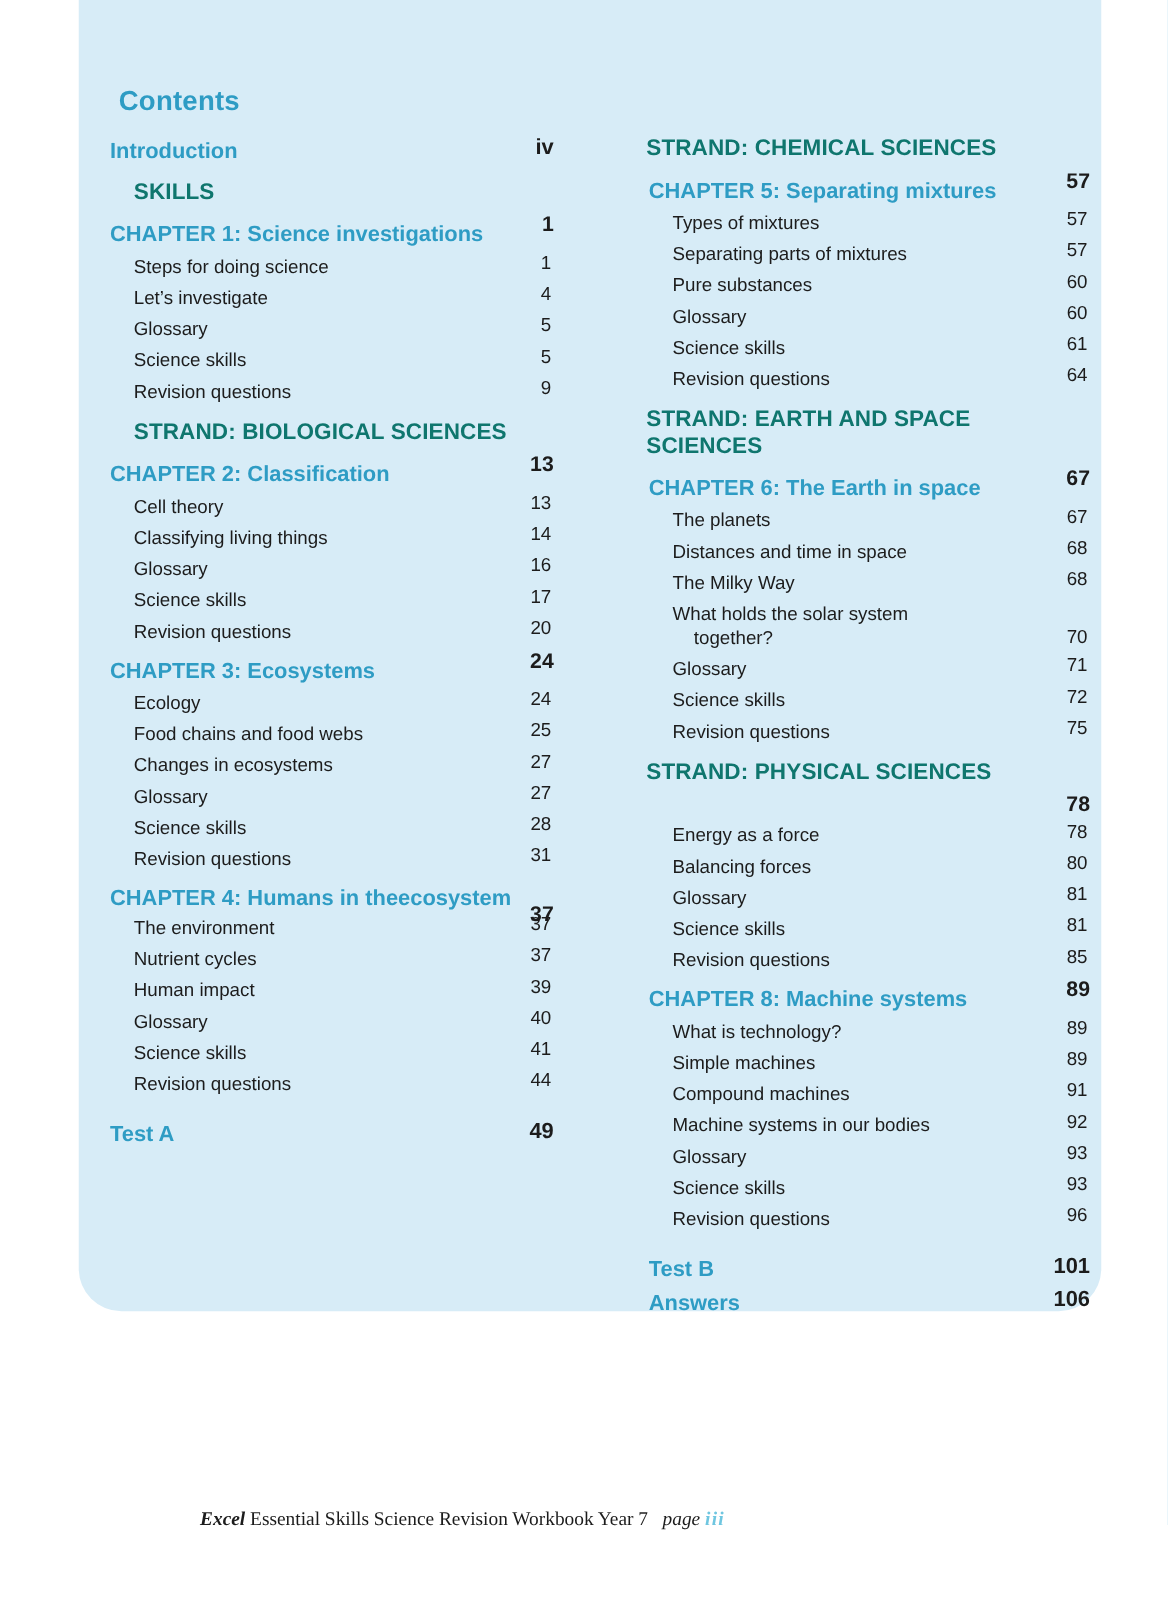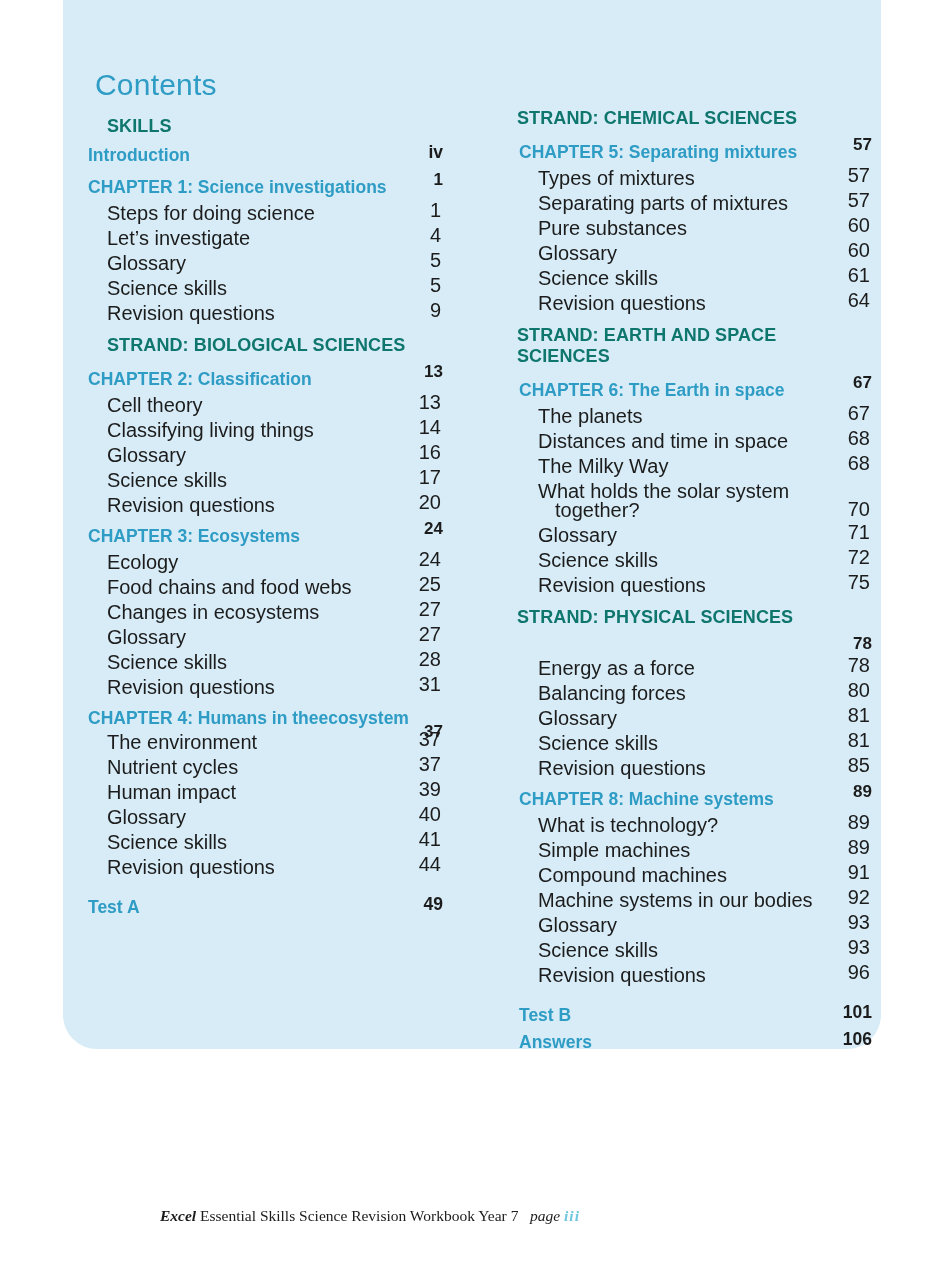--- a/index.html
+++ b/index.html
@@ -20,22 +20,22 @@
     top: 0px;
     width: 818px;
     height: 1049px;
     background: #d7ecf7;
     border-radius: 0 0 34px 34px;
   }
   .contents-title {
     position: absolute;
     left: 95px;
     top: 68px;
-    font-size: 30px;
-    font-weight: normal;
+    font-size: 22px;
+    font-weight: bold;
     color: #2e9cc4;
     letter-spacing: 0.2px;
   }
   .col {
     position: absolute;
     width: 355px;
   }
   .col-left { left: 88px; top: 107px; }
   .col-right { left: 517px; top: 99px; }
 
@@ -84,21 +84,21 @@
     color: #1c1c1c;
     font-weight: bold;
     font-size: 17px;
   }
   .chapter.two-line { padding-bottom: 1px; }
   .chapter.two-line .num { top: 21px; }
 
   
   .sub {
     color: #1c1c1c;
-    font-size: 20px;
+    font-size: 15px;
     padding: 3px 0 3px 19px;
     line-height: 19px;
   }
   .sub .num { color: #1c1c1c; font-weight: normal; right: 2px; }
   .sub.two-line .num { top: 21px; }
   .sub .cont {
     display: block;
     padding-left: 17px;
   }
 
@@ -130,22 +130,22 @@
   }
 </style>
 </head>
 <body>
 
 <div class="page-panel"></div>
 
 <div class="contents-title">Contents</div>
 
 <div class="col col-left">
+    <div class="row entry-top"><span class="label">Introduction</span><span class="num">iv</span></div>
     <div class="row strand"><span class="label">SKILLS</span></div>
-    <div class="row entry-top"><span class="label">Introduction</span><span class="num">iv</span></div>
     <div class="row chapter"><span class="label">CHAPTER 1: Science investigations</span><span class="num">1</span></div>
     <div class="row sub"><span class="label">Steps for doing science</span><span class="num">1</span></div>
     <div class="row sub"><span class="label">Let’s investigate</span><span class="num">4</span></div>
     <div class="row sub"><span class="label">Glossary</span><span class="num">5</span></div>
     <div class="row sub"><span class="label">Science skills</span><span class="num">5</span></div>
     <div class="row sub"><span class="label">Revision questions</span><span class="num">9</span></div>
     <div class="row strand"><span class="label">STRAND: BIOLOGICAL SCIENCES</span></div>
     <div class="row chapter"><span class="label">CHAPTER 2: Classification</span><span class="num">13</span></div>
     <div class="row sub"><span class="label">Cell theory</span><span class="num">13</span></div>
     <div class="row sub"><span class="label">Classifying living things</span><span class="num">14</span></div>

